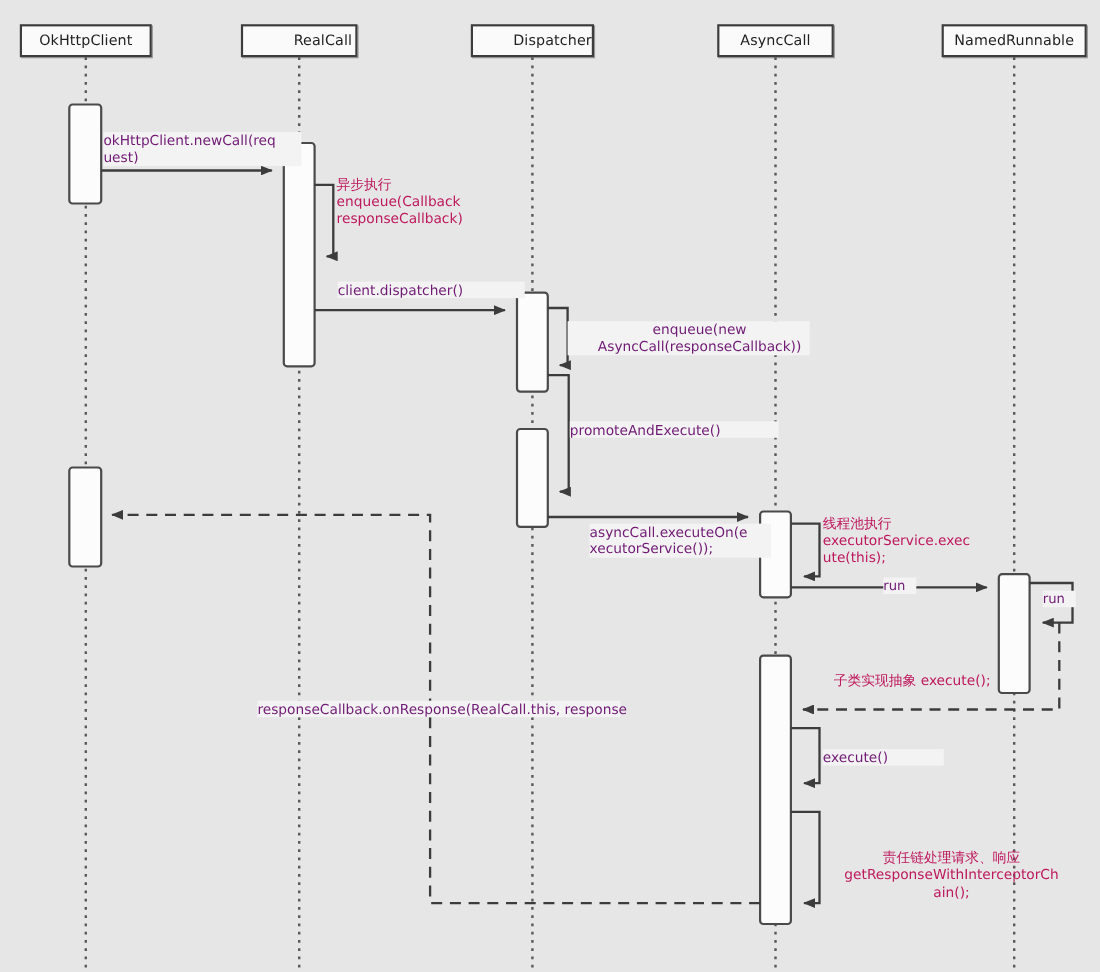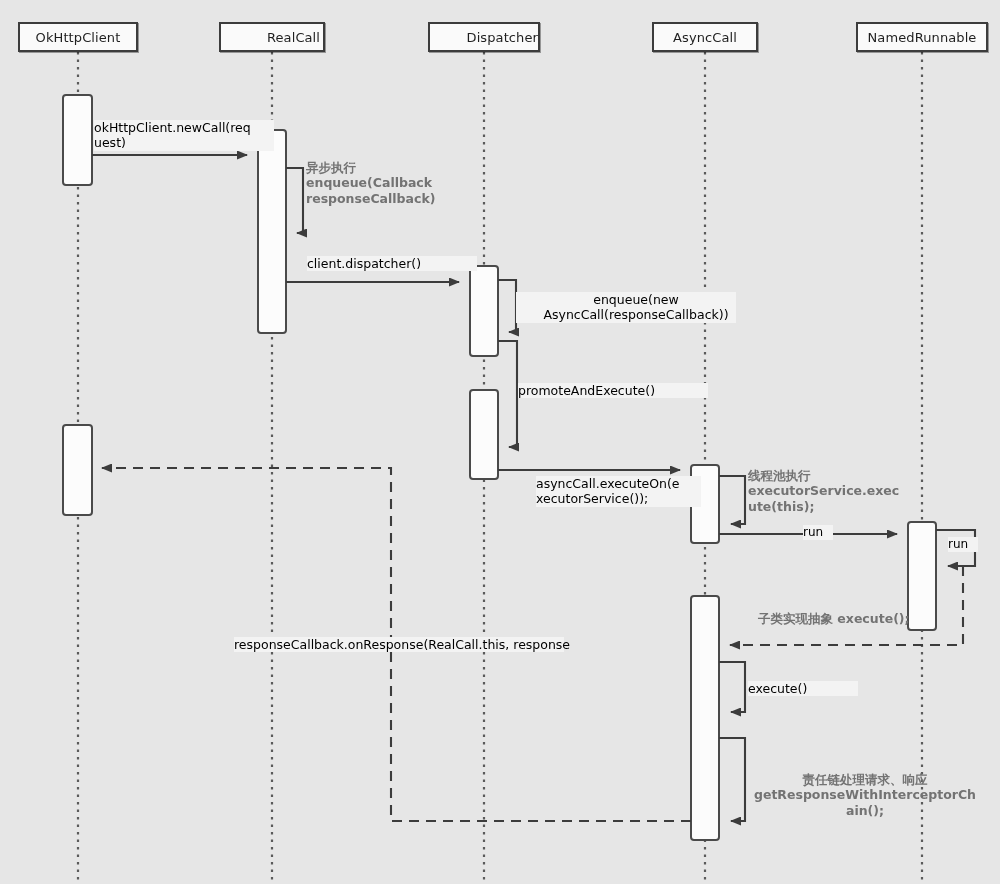--- a/index.html
+++ b/index.html
@@ -35,28 +35,28 @@
     align-items: center;
     justify-content: center;
     font-size: 13px;
     color: #1f1f1f;
     letter-spacing: 0.1px;
     box-sizing: border-box;
   }
   .msg-label {
     position: absolute;
     font-size: 12.5px;
-    color: #000000;
+    color: #701a75;
     line-height: 1.22;
     white-space: pre;
     background: rgba(244,244,244,0.88);
   }
   .msg-label.red {
-    color: #737373;
-    font-weight: bold;
+    color: #be185d;
+    font-weight: normal;
     background: transparent;
   }
   .msg-label.plainbg {
     background: #f3f3f3;
   }
   .msg-label.center { text-align: center; }
   .msg-label.left   { text-align: left; }
   .tiny {
     font-size: 12px;
   }

